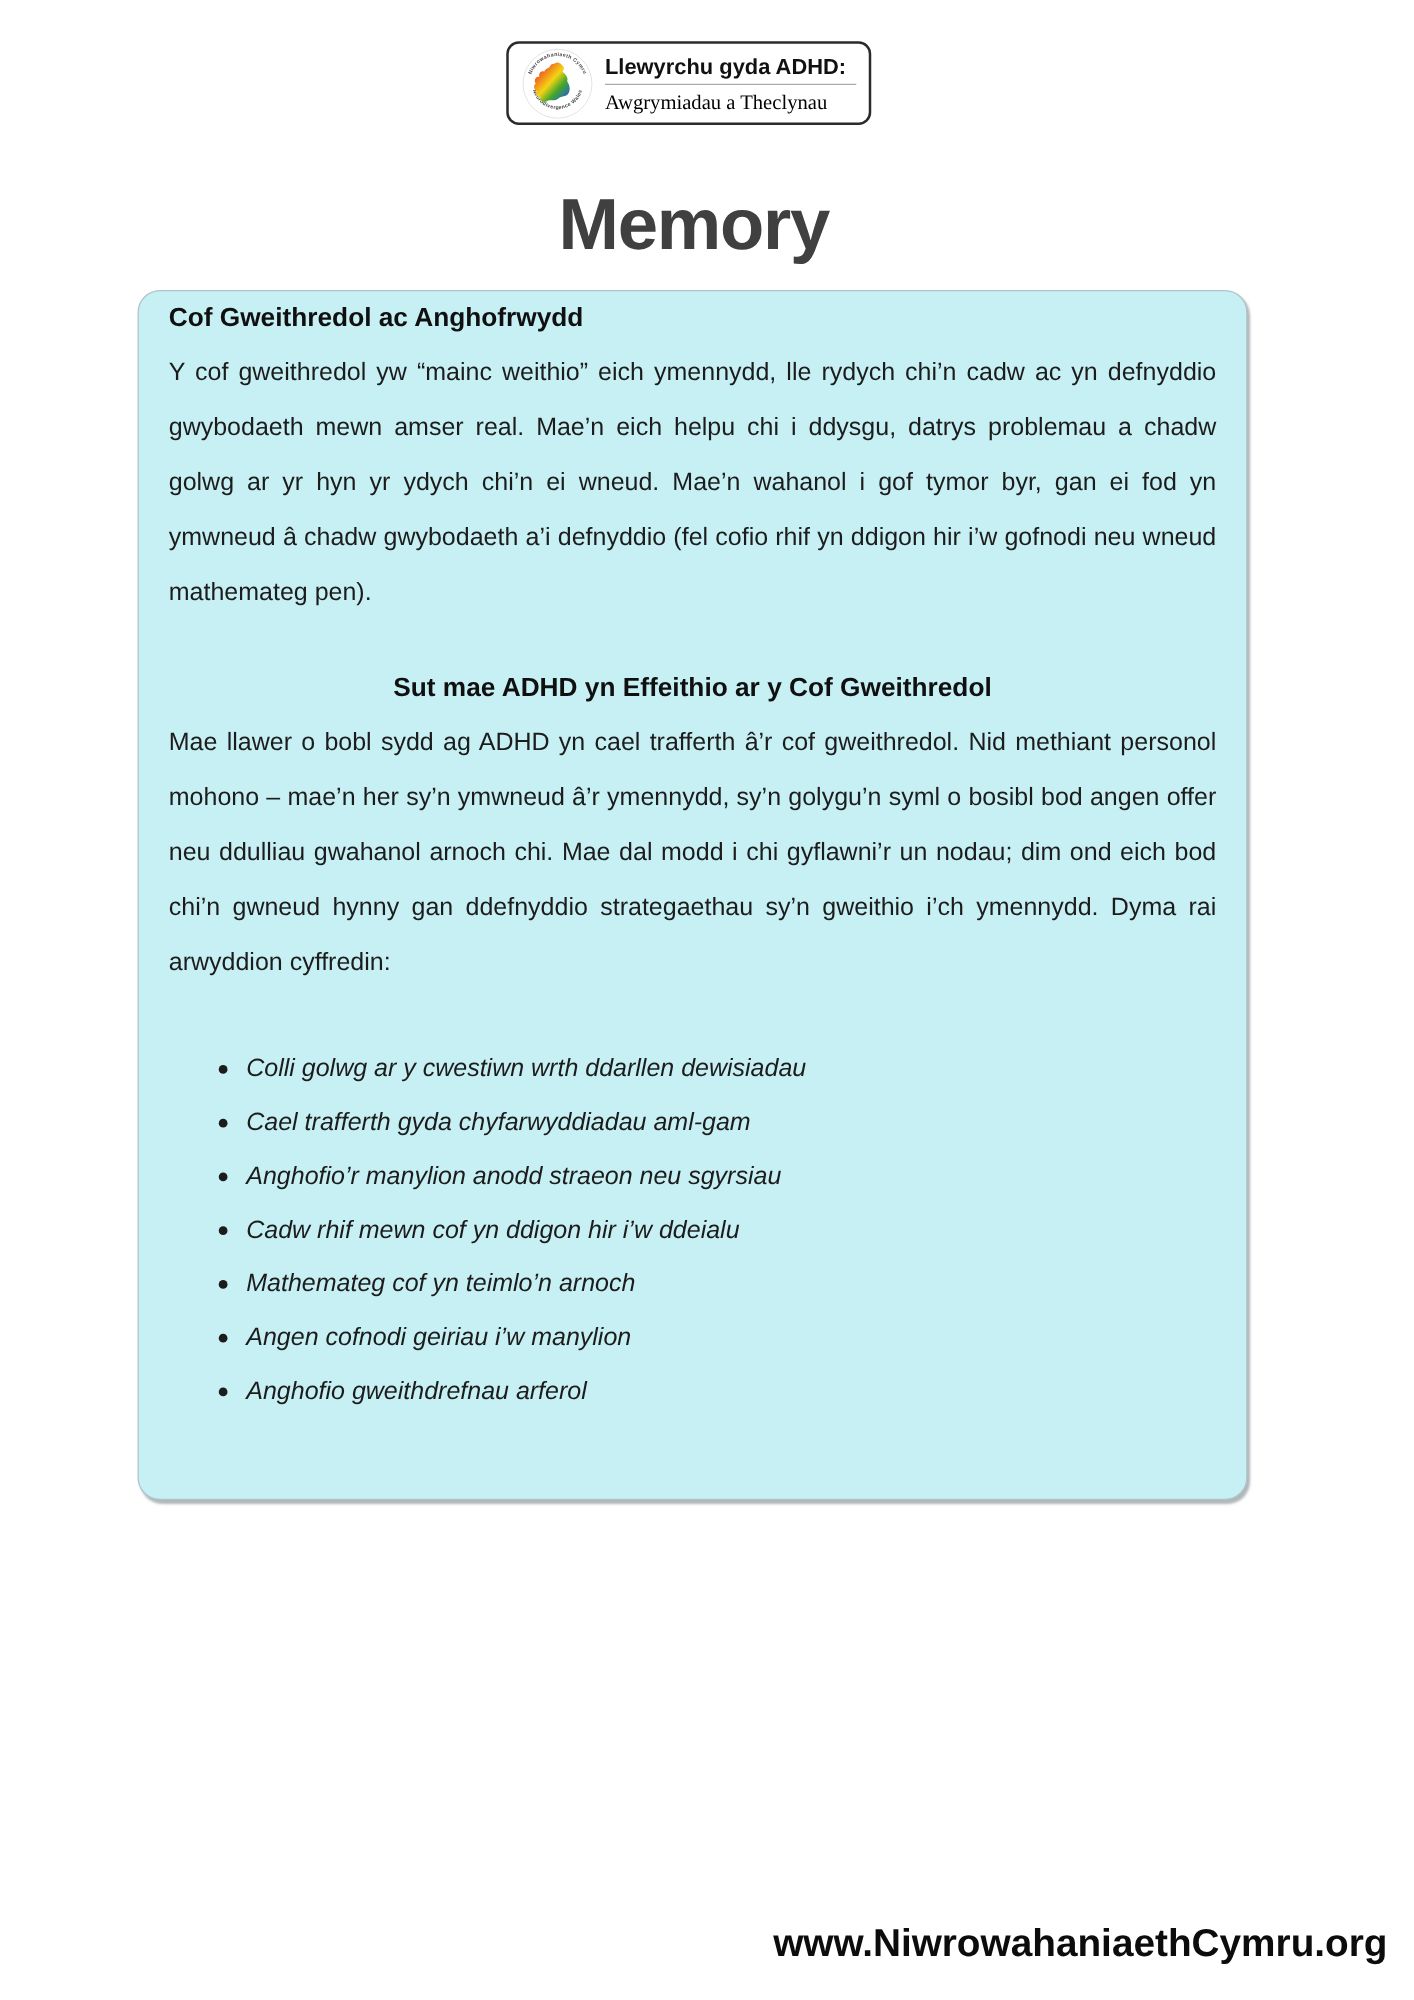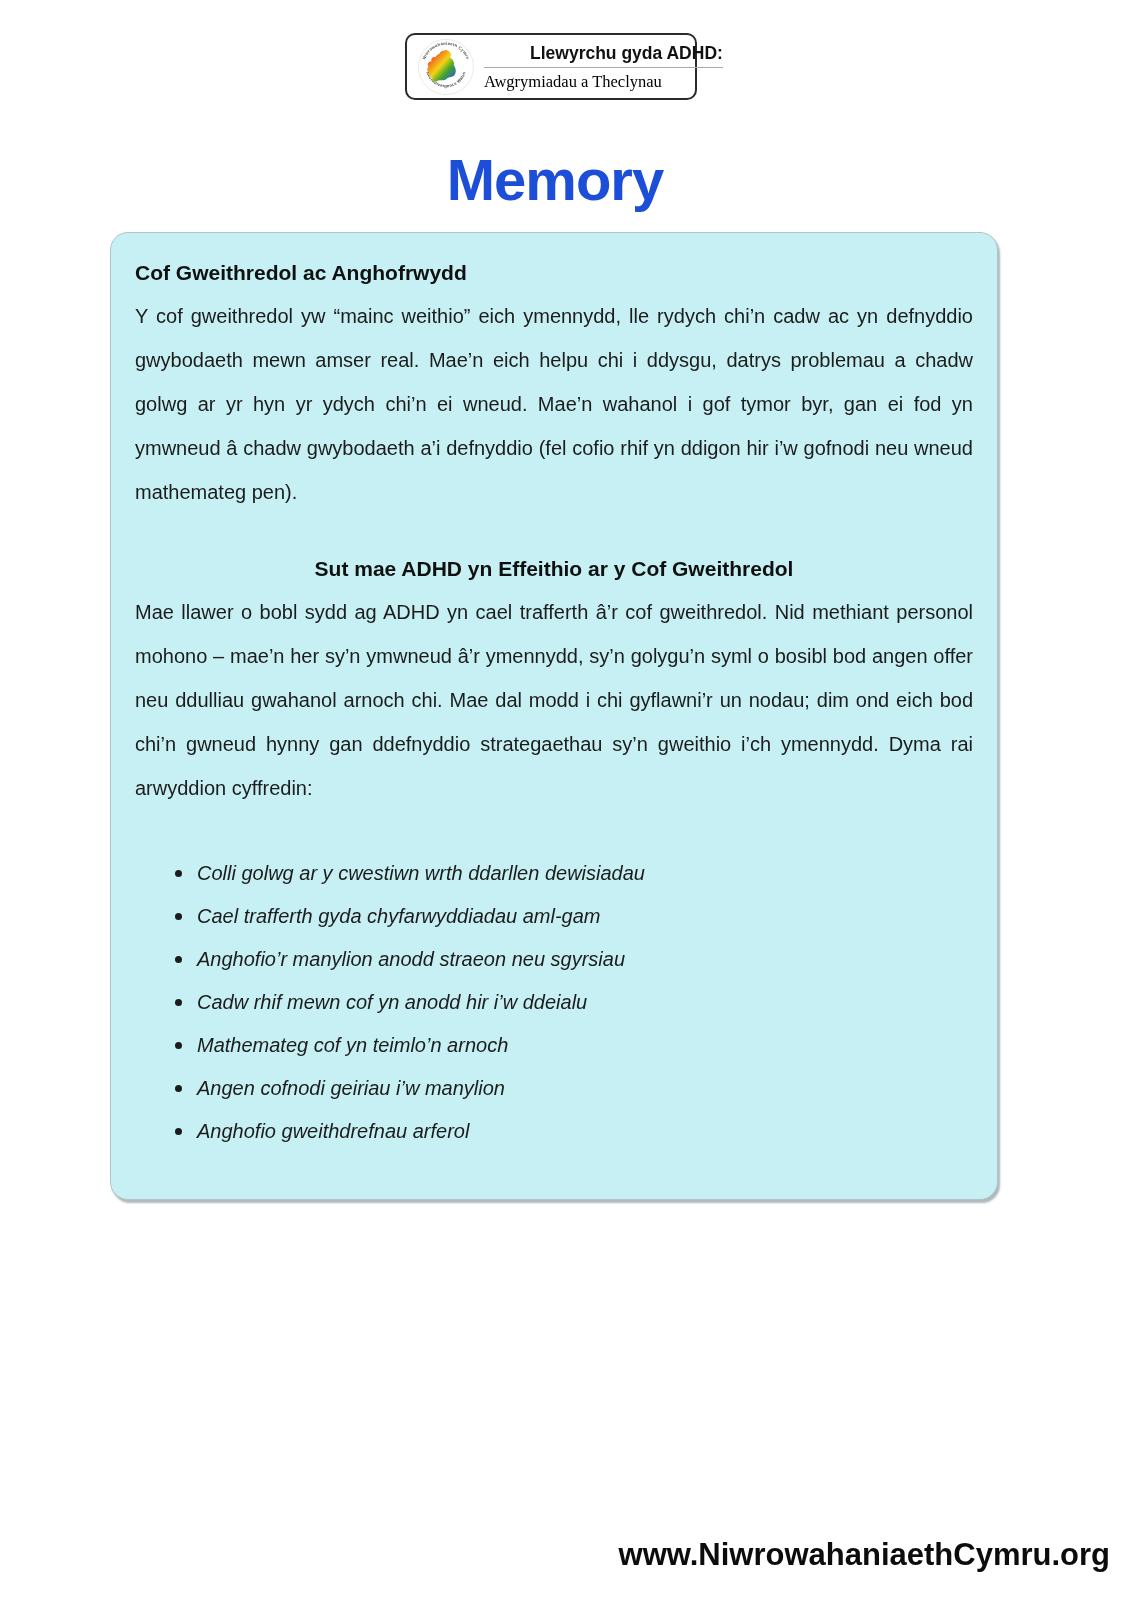--- a/index.html
+++ b/index.html
@@ -42,21 +42,20 @@
     display: flex;
     flex-direction: column;
     flex: 1 1 auto;
   }
   .logo-title {
     font-size: 17.5px;
     font-weight: bold;
     color: #111111;
     line-height: 22px;
     white-space: nowrap;
-    margin-left: 46px;
   }
   .logo-divider {
     height: 1px;
     background: #aaaaaa;
     margin: 3px 0 4px 0;
   }
   .logo-subtitle {
     font-size: 16.5px;
     color: #000000;
     line-height: 20px;
@@ -66,37 +65,37 @@
 
   
   .page-title {
     position: absolute;
     top: 146px;
     left: 0;
     width: 1110px;
     text-align: center;
     font-size: 58px;
     font-weight: bold;
-    color: #1d4ed8;
+    color: #404040;
     letter-spacing: -1px;
   }
 
   
   .card {
     position: absolute;
     left: 110px;
     top: 232px;
     width: 888px;
     height: 968px;
     box-sizing: border-box;
     background: #c7f0f4;
     border: 1px solid #aec4c8;
     border-radius: 18px;
     box-shadow: 2px 3px 2px rgba(100, 112, 117, 0.5);
-    padding: 27px 24px;
+    padding: 9px 24px;
   }
   .card .section-heading {
     font-size: 21px;
     font-weight: bold;
     color: #101010;
     line-height: 26px;
     margin: 0;
   }
   .card .section-heading.second {
     margin-top: 42px;
@@ -189,21 +188,21 @@
     <h3 class="section-heading">Cof Gweithredol ac Anghofrwydd</h3>
     <p class="body-text">Y cof gweithredol yw “mainc weithio” eich ymennydd, lle rydych chi’n cadw ac yn defnyddio gwybodaeth mewn amser real. Mae’n eich helpu chi i ddysgu, datrys problemau a chadw golwg ar yr hyn yr ydych chi’n ei wneud. Mae’n wahanol i gof tymor byr, gan ei fod yn ymwneud â chadw gwybodaeth a’i defnyddio (fel cofio rhif yn ddigon hir i’w gofnodi neu wneud mathemateg pen).</p>
 
     <h3 class="section-heading second">Sut mae ADHD yn Effeithio ar y Cof Gweithredol</h3>
     <p class="body-text">Mae llawer o bobl sydd ag ADHD yn cael trafferth â’r cof gweithredol. Nid methiant personol mohono – mae’n her sy’n ymwneud â’r ymennydd, sy’n golygu’n syml o bosibl bod angen offer neu ddulliau gwahanol arnoch chi. Mae dal modd i chi gyflawni’r un nodau; dim ond eich bod chi’n gwneud hynny gan ddefnyddio strategaethau sy’n gweithio i’ch ymennydd. Dyma rai arwyddion cyffredin:</p>
 
     <ul class="signs-list">
       <li>Colli golwg ar y cwestiwn wrth ddarllen dewisiadau</li>
       <li>Cael trafferth gyda chyfarwyddiadau aml-gam</li>
       <li>Anghofio’r manylion anodd straeon neu sgyrsiau</li>
-      <li>Cadw rhif mewn cof yn anodd hir i’w ddeialu</li>
+      <li>Cadw rhif mewn cof yn ddigon hir i’w ddeialu</li>
       <li>Mathemateg cof yn teimlo’n arnoch</li>
       <li>Angen cofnodi geiriau i’w manylion</li>
       <li>Anghofio gweithdrefnau arferol</li>
     </ul>
   </div>
 
   <div class="footer-url">www.NiwrowahaniaethCymru.org</div>
 
 </div>
 

